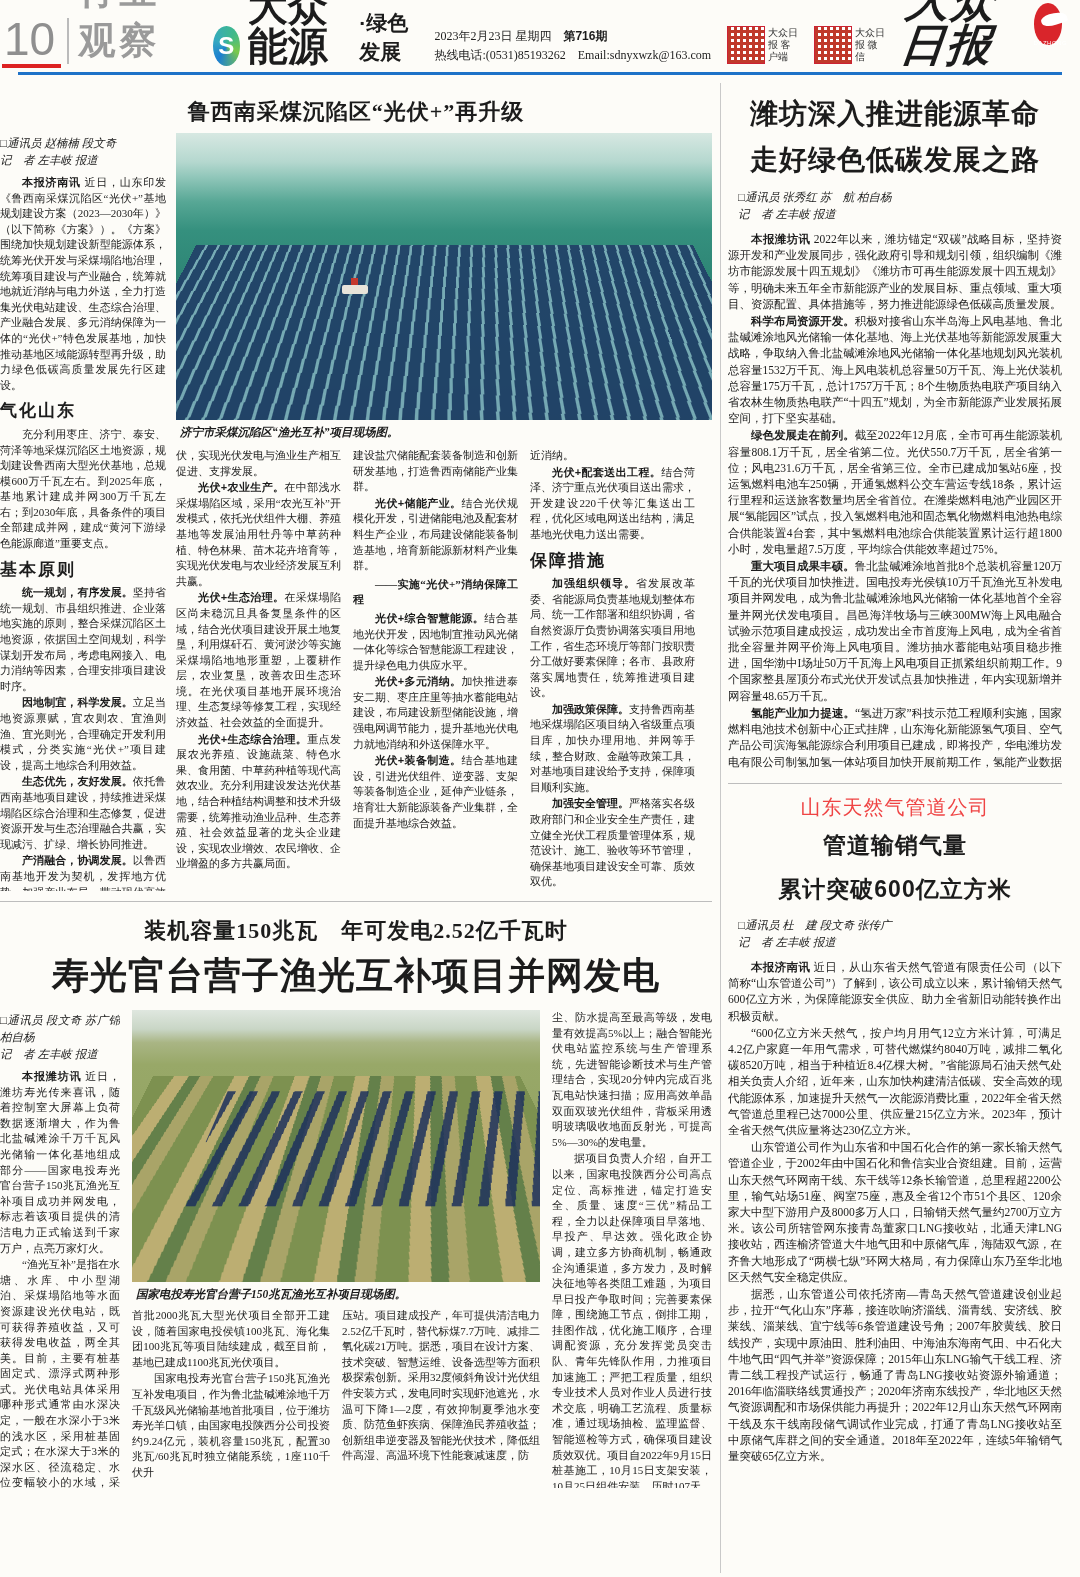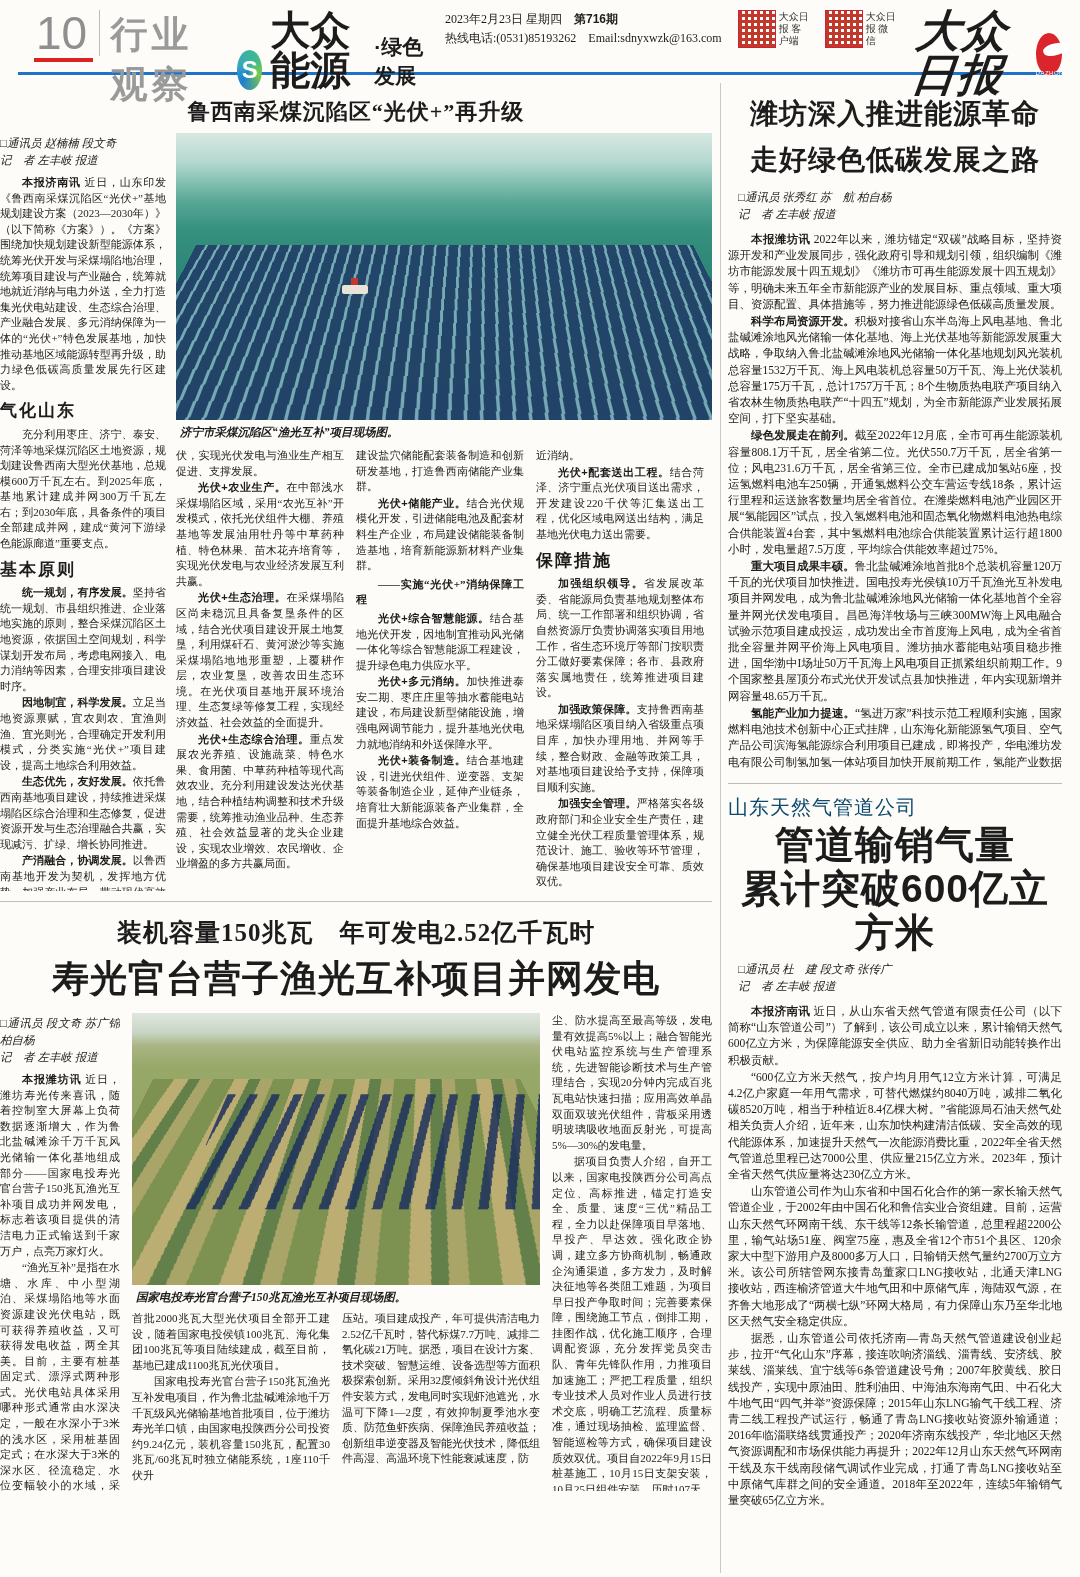--- a/index.html
+++ b/index.html
@@ -1,20 +1,20 @@
 <!DOCTYPE html>
 <html lang="zh"><head>
 <meta charset="utf-8">
 <style>
   html,body{margin:0;padding:0;background:#e8e6e0;}
   .page{position:relative;width:1080px;height:1577px;margin:0 auto;background:#fdfcf8;
         font-family:"Liberation Serif","DejaVu Serif",serif;color:#1c1c1c;overflow:hidden;
         box-sizing:border-box;padding:10px 18px 0 0;}
   
-  .hdr{display:flex;align-items:flex-start;height:58px;padding-left:34px;}
+  .hdr{display:flex;align-items:flex-end;height:58px;padding-left:2px;}
   .pageno{font-family:"Liberation Sans","DejaVu Sans",sans-serif;font-size:46px;line-height:46px;
           color:#8f8f8f;font-weight:400;border-bottom:4px solid #d22;padding:0 6px 2px 2px;}
   .hsep{width:2px;height:46px;background:#bbb;margin:0 10px 4px 6px;}
   .section-title{font-family:"Liberation Sans","DejaVu Sans",sans-serif;font-size:37px;color:#9a9a9a;
           letter-spacing:4px;font-weight:600;margin-bottom:2px;}
   .brand{display:flex;align-items:flex-end;margin-left:22px;margin-bottom:2px;}
   .logo-swirl{width:40px;height:40px;border-radius:50%;
      background:conic-gradient(from 210deg,#1d7fd0,#35a9c0,#3fb98a,#7cc94a,#1d7fd0);
      color:#fff;font-family:"Liberation Sans",sans-serif;font-weight:bold;font-size:24px;
      display:flex;align-items:center;justify-content:center;margin-right:8px;}
@@ -61,24 +61,24 @@
   .ta-right{flex:1;display:flex;flex-direction:column;}
   .photo-top{height:302px;position:relative;overflow:hidden;
      background:linear-gradient(180deg,#d7e8e2 0%,#b5d8cf 10%,#8cc4b7 16%,#57a795 24%,#35907e 34%,#2a7f70 60%,#256f63 100%);}
   .photo-top .panels{position:absolute;left:-4%;right:-4%;bottom:-4%;height:74%;
      background:repeating-linear-gradient(94deg,#203c66 0 11px,#7fb0bd 11px 14px);
      opacity:.88;transform:perspective(300px) rotateX(28deg);}
   .photo-top .boat{position:absolute;left:31%;top:53%;width:26px;height:9px;background:#e8e4da;border-radius:2px;}
   .photo-top .boat::after{content:"";position:absolute;left:9px;top:-7px;width:7px;height:7px;background:#c4392e;}
   .cols3{display:flex;flex:1;margin-top:2px;}
   .cols3 .col{flex:1;margin-right:12px;}
-  .cols3 .col:last-child{margin-right:8px;}
+  .cols3 .col:last-child{margin-right:17px;}
   .sep{border:none;border-top:1px solid #bdbdbd;margin:10px 0 0;}
   
-  .ba .kicker{font-size:25px;}
+  .ba .kicker{font-size:22px;}
   .ba .headline{font-size:37px;margin-bottom:10px;}
   .ba-body{display:flex;height:478px;}
   .ba-c1{width:120px;flex:none;margin-right:12px;}
   .ba-mid{width:408px;flex:none;display:flex;flex-direction:column;margin-right:12px;}
   .photo-bot{height:272px;position:relative;overflow:hidden;
      background:linear-gradient(180deg,#dfe7df 0%,#c9d6c6 7%,#a9b584 12%,#98a868 20%,#8a9c5b 100%);}
   .photo-bot .fields{position:absolute;inset:10% -6% -4% -6%;
      background:repeating-linear-gradient(100deg,#7d9150 0 26px,#bcae72 26px 44px,#64804a 44px 58px,#a9a468 58px 74px);
      transform:perspective(260px) rotateX(30deg);}
   .photo-bot .arrays{position:absolute;left:18%;right:-4%;top:26%;height:46%;
@@ -86,22 +86,22 @@
      transform:perspective(280px) rotateX(24deg) skewX(-8deg);}
   .cols2{display:flex;flex:1;}
   .cols2 .col{flex:1;margin-right:12px;}
   .cols2 .col:last-child{margin-right:0;}
   .ba-c4{flex:1;}
   
   .sb-art1 .headline{font-size:28px;line-height:46px;margin:8px 0 6px;}
   .sb-art .col{font-size:11.5px;line-height:16.2px;}
   .sb-byline{margin:2px 0 8px 10px;}
   .sb-sep{border:none;border-top:1px solid #bdbdbd;margin:12px 0 4px;}
-  .sb-kicker{text-align:left;font-size:20px;color:#0c4a6e;letter-spacing:1px;margin:10px 0 2px;}
-  .sb-art2 .headline{font-size:39px;line-height:44px;margin:2px 0 6px;}
+  .sb-kicker{text-align:center;font-size:20px;color:#ef4444;letter-spacing:1px;margin:10px 0 2px;}
+  .sb-art2 .headline{font-size:23px;line-height:44px;margin:2px 0 6px;}
   .sb-body1{height:540px;}
   .sb-body2{height:520px;}
 </style>
 </head>
 <body>
 
 <div class="page">
 
   <header class="hdr">
     <span class="pageno">10</span>

